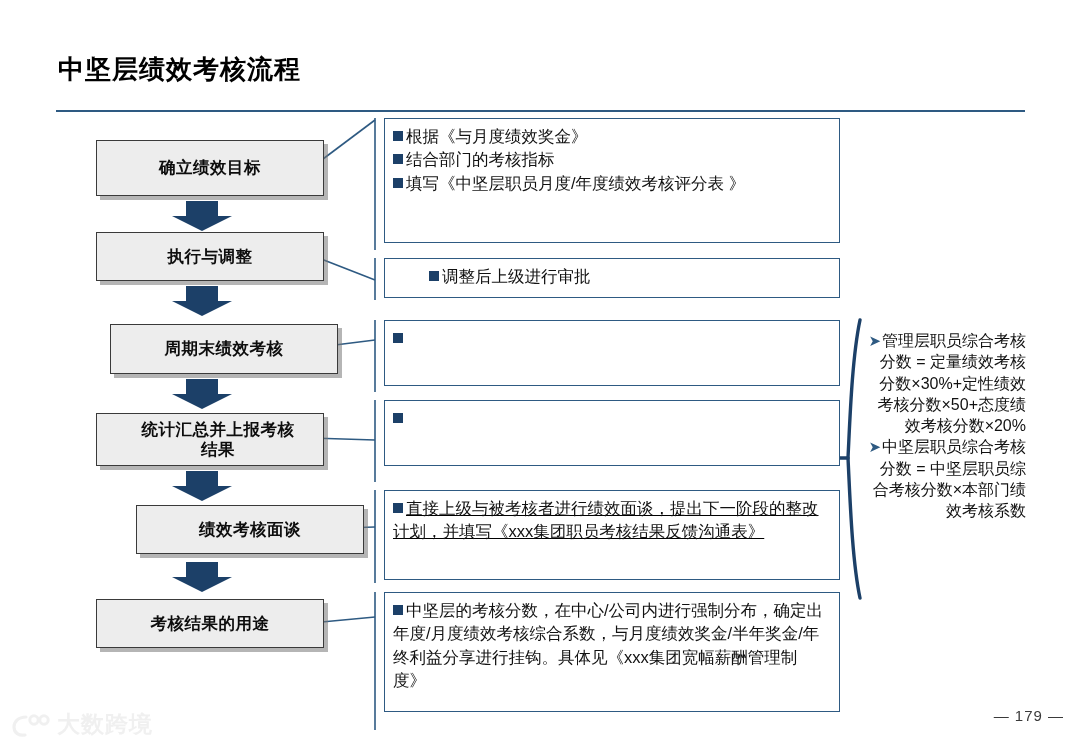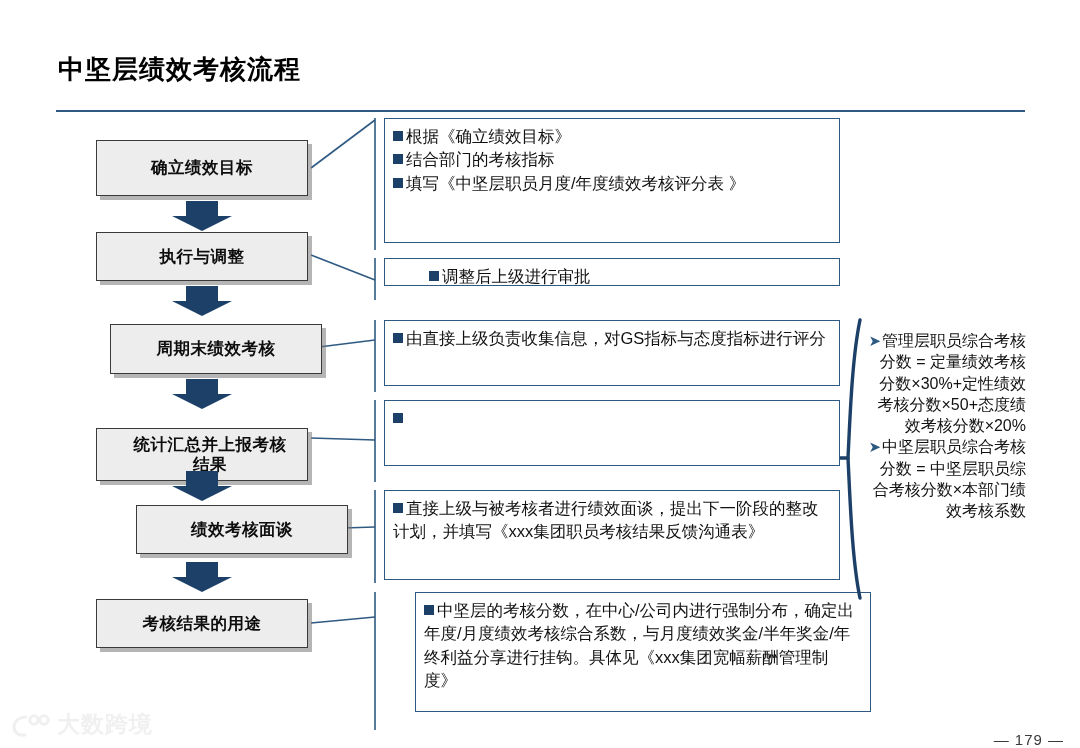--- a/index.html
+++ b/index.html
@@ -32,21 +32,21 @@
     top: 110px;
     width: 969px;
     height: 0;
     border-top: 2px solid #2E5A82;
   }
 
   
   .flow-box {
     position: absolute;
     left: 96px;
-    width: 212px;
+    width: 228px;
     background: #EDEDED;
     border: 1.5px solid #3A3A3A;
     box-shadow: 4px 4px 0 rgba(120,120,120,0.55);
     display: flex;
     align-items: center;
     justify-content: center;
     box-sizing: border-box;
   }
   .flow-box-label {
     font-size: 16.5px;
@@ -145,21 +145,21 @@
     color: #2E5A82;
     font-weight: bold;
     font-size: 15px;
     margin-right: 1px;
   }
 
   
   #page-number {
     position: absolute;
     right: 16px;
-    bottom: 0;
+    bottom: 24px;
     font-size: 15px;
     color: #3a3a3a;
     letter-spacing: 1px;
   }
   #watermark {
     position: absolute;
     left: 10px;
     bottom: 8px;
     display: flex;
     align-items: center;
@@ -213,21 +213,21 @@
 </div>
 
 <div class="flow-box" style="top:324px;height:50px;margin-left:14px;">
   <div class="flow-box-label">周期末绩效考核</div>
 </div>
 <div class="down-arrow" style="top:379px;">
   <div class="shaft"></div>
   <div class="head"></div>
 </div>
 
-<div class="flow-box" style="top:428px;height:53px;padding-left:16px;">
+<div class="flow-box" style="top:413px;height:53px;padding-left:16px;">
   <div class="flow-box-label" style="white-space:pre-line;">统计汇总并上报考核
 结果</div>
 </div>
 <div class="down-arrow" style="top:471px;">
   <div class="shaft"></div>
   <div class="head"></div>
 </div>
 
 <div class="flow-box" style="top:505px;height:49px;margin-left:40px;">
   <div class="flow-box-label">绩效考核面谈</div>
@@ -235,42 +235,42 @@
 <div class="down-arrow" style="top:562px;">
   <div class="shaft"></div>
   <div class="head"></div>
 </div>
 
 <div class="flow-box" style="top:599px;height:49px;">
   <div class="flow-box-label">考核结果的用途</div>
 </div>
 
 <div class="detail-box" style="top:118px;height:125px;">
-  <div class="bullet-line"><span class="sq-bullet"></span><span>根据《确立绩效目标》</span></div>
+  <div class="bullet-line"><span class="sq-bullet"></span><span>根据《与月度绩效奖金》</span></div>
   <div class="bullet-line"><span class="sq-bullet"></span><span>结合部门的考核指标</span></div>
   <div class="bullet-line"><span class="sq-bullet"></span><span>填写《中坚层职员月度/年度绩效考核评分表 》</span></div>
 </div>
 
-<div class="detail-box" style="top:258px;height:28px;padding-left:44px;">
+<div class="detail-box" style="top:258px;height:40px;padding-left:44px;">
   <div class="bullet-line"><span class="sq-bullet"></span><span>调整后上级进行审批</span></div>
 </div>
 
 <div class="detail-box" style="top:320px;height:66px;">
-  <div class="bullet-line"><span class="sq-bullet"></span><span>由直接上级负责收集信息，对GS指标与态度指标进行评分</span></div>
+  <div class="bullet-line"><span class="sq-bullet"></span></div>
 </div>
 
 <div class="detail-box" style="top:400px;height:66px;">
   <div class="bullet-line"><span class="sq-bullet"></span></div>
 </div>
 
-<div class="detail-box" style="top:490px;height:90px;">
+<div class="detail-box" style="top:490px;height:90px;text-decoration:underline;">
   <div class="bullet-line"><span class="sq-bullet"></span><span>直接上级与被考核者进行绩效面谈，提出下一阶段的整改计划，并填写《xxx集团职员考核结果反馈沟通表》</span></div>
 </div>
 
-<div class="detail-box" style="top:592px;height:120px;margin-left:31px;">
+<div class="detail-box" style="top:592px;height:120px;">
   <div class="bullet-line"><span class="sq-bullet"></span><span>中坚层的考核分数，在中心/公司内进行强制分布，确定出年度/月度绩效考核综合系数，与月度绩效奖金/半年奖金/年终利益分享进行挂钩。具体见《xxx集团宽幅薪酬管理制度》</span></div>
 </div>
 
 <svg id="brace" viewBox="0 0 26 282" xmlns="http://www.w3.org/2000/svg">
   <path d="M20 2 C 12 40, 10 100, 8 140 C 10 180, 12 242, 20 280" fill="none" stroke="#1C4068" stroke-width="3.4" stroke-linecap="round"></path>
   <path d="M8 140 L 0 140" fill="none" stroke="#1C4068" stroke-width="3.4" stroke-linecap="round"></path>
 </svg>
 
 <div id="side-note">
   <div class="note-item"><span class="tri-bullet">➤</span><span>管理层职员综合考核分数 = 定量绩效考核分数×30%+定性绩效考核分数×50+态度绩效考核分数×20%</span></div>

